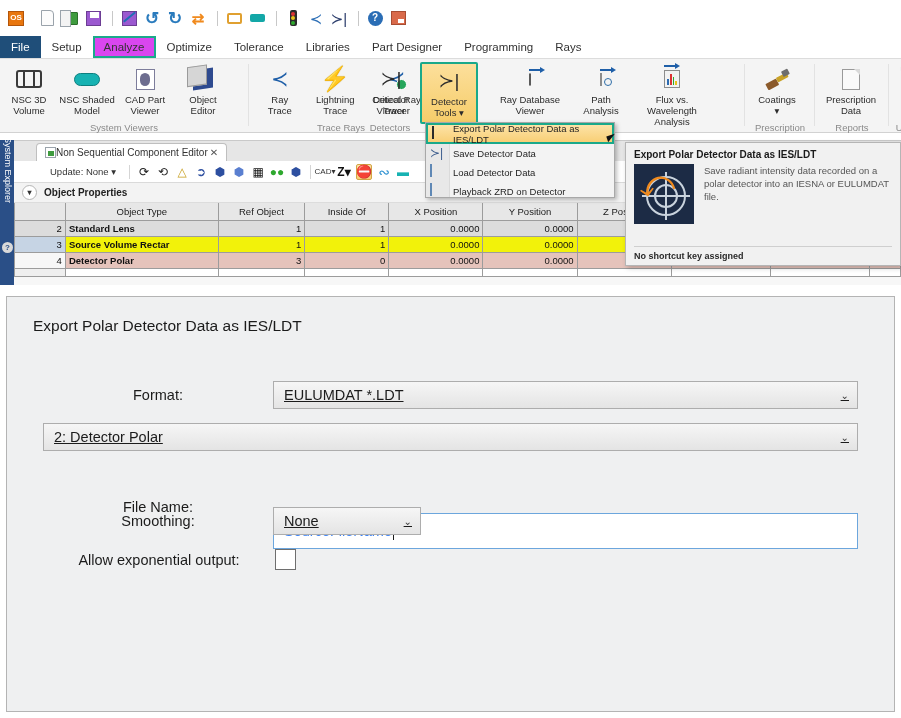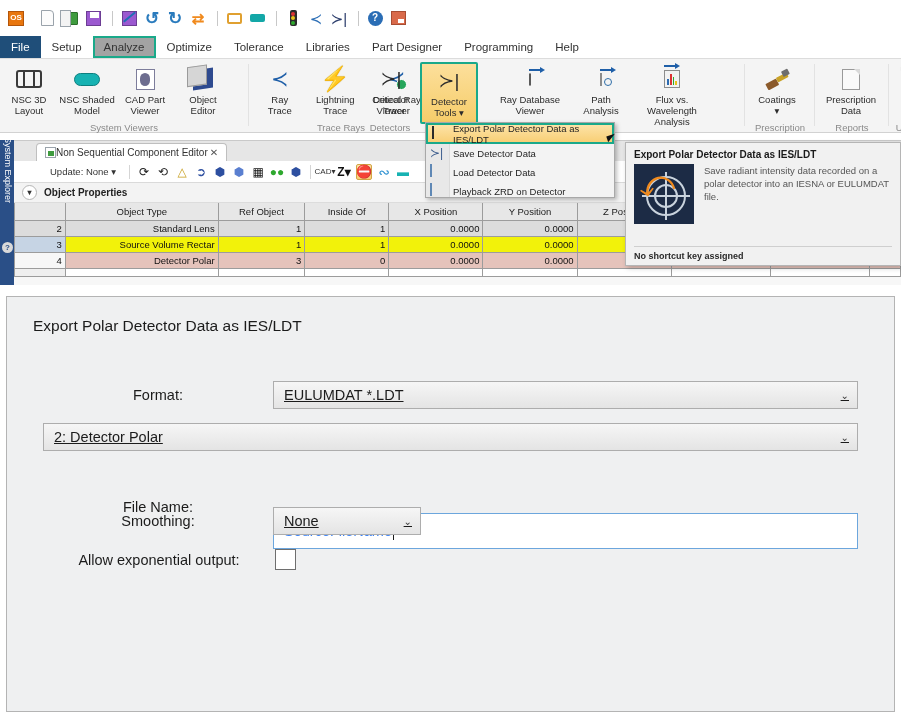--- a/index.html
+++ b/index.html
@@ -61,21 +61,21 @@
   .ribbon-tabs{
     position:absolute; left:0; top:36px; width:901px; height:22px;
     background:#ffffff; display:flex; align-items:stretch; font-size:11.5px;
   }
   .rt-file{
     background:#1f4e79; color:#fff; padding:0 11px; display:flex; align-items:center;
     font-size:11.5px;
   }
   .rt{ padding:0 11px; display:flex; align-items:center; color:#333; position:relative; }
   .rt.hl{
-    border:2px solid #1aa98a; background:#a3a3a3; padding:0 9px;
+    border:2px solid #1aa98a; background:#d946ef; padding:0 9px;
   }
 
   
   .ribbon{
     position:absolute; left:0; top:58px; width:901px; height:75px;
     background:#f4f4f4; border-top:1px solid #dcdcdc; border-bottom:1px solid #d2d2d2;
   }
   .rgroup{ position:absolute; top:0; height:75px; }
   .rgroup .gbody{ display:flex; height:58px; align-items:flex-start; padding-top:3px;}
   .rgroup .glabel{
@@ -222,21 +222,21 @@
   
   .grid{ width:100%; border-collapse:collapse; font-size:9.5px; table-layout:fixed; }
   .grid th{
     background:#e7e7e7; border:1px solid #9c9c9c; border-top:none;
     font-weight:normal; color:#1a1a1a; height:17px; padding:0 3px; text-align:center;
   }
   .grid td{
     border:1px solid #9c9c9c; height:16px; padding:0 3px; text-align:right; color:#111;
   }
   .grid td.rowno{ text-align:right; background:#efefef; }
-  .grid td.objtype{ text-align:right; }
+  .grid td.objtype{ text-align:left;font-weight:bold; }
   .grid tr.r-gray td{ background:#dcdcdc; }
   .grid tr.r-yellow td{ background:#f2f20a; }
   .grid tr.r-yellow td.rowno{ background:#c6d4e4; }
   .grid tr.r-pink td{ background:#e5c3bb; }
   .grid tr.r-pink td.rowno{ background:#f7f7f7; }
   .grid tr.r-blank td{ background:#fff; height:8px;}
   .grid tr.r-blank td.rowno{ background:#efefef;}
 
   
   .dialog{
@@ -336,33 +336,33 @@
 
     <div class="ribbon-tabs">
       <div class="rt-file">File</div>
       <div class="rt">Setup</div>
       <div class="rt hl">Analyze</div>
       <div class="rt">Optimize</div>
       <div class="rt">Tolerance</div>
       <div class="rt">Libraries</div>
       <div class="rt">Part Designer</div>
       <div class="rt">Programming</div>
-      <div class="rt">Help</div>
+      <div class="rt">Rays</div>
     </div>
 
     <div class="ribbon">
 
       <div class="rgroup" style="left:0px;width:248px">
         <div class="gbody">
           <div class="rbtn">
             <span class="glyph">
                 <span class="g-nsc3d"></span>
               </span>
             <span>NSC 3D</span>
-            <span>Layout</span>
+            <span>Volume</span>
           </div>
           <div class="rbtn">
             <span class="glyph">
                 <span class="g-shaded"></span>
               </span>
             <span>NSC Shaded</span>
             <span>Model</span>
           </div>
           <div class="rbtn">
             <span class="glyph">

